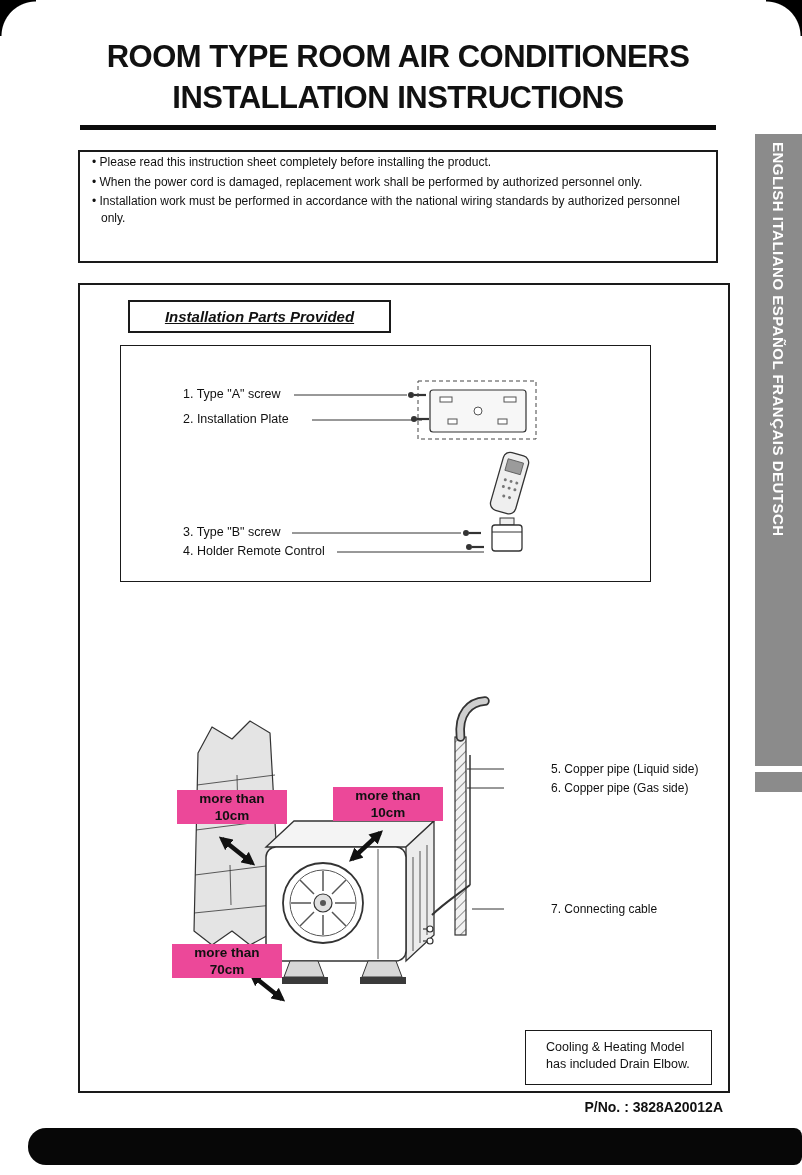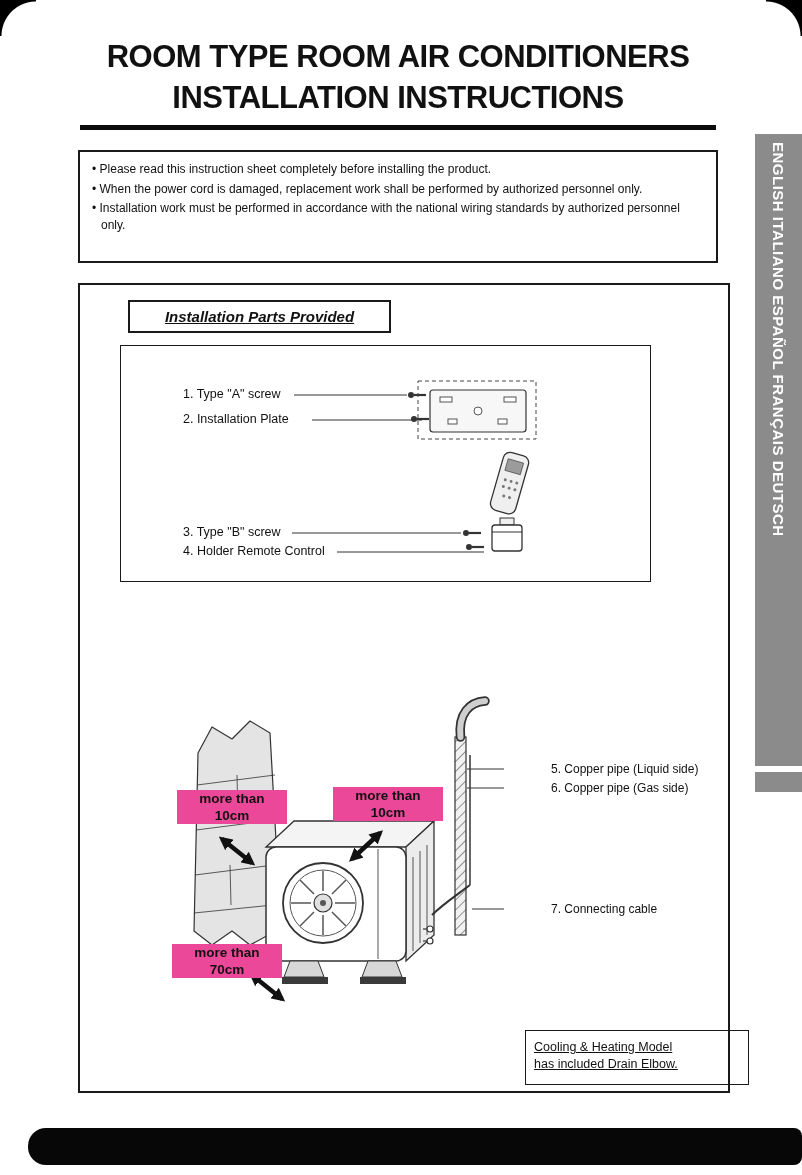--- a/index.html
+++ b/index.html
@@ -19,21 +19,21 @@
     text-align: center; font-weight: bold; font-size: 31px;
     line-height: 41px; letter-spacing: -0.5px;
   }
   .title-rule {
     position: absolute; left: 80px; top: 125px; width: 636px; height: 5px;
     background: #0c0c0c;
   }
 
   .notice-box {
     position: absolute; left: 78px; top: 150px; width: 640px; height: 113px;
-    border: 2px solid #1a1a1a; padding: 9px 10px 0 12px;
+    border: 2px solid #1a1a1a; padding: 2px 10px 0 12px;
     font-size: 12px; line-height: 16.5px;
   }
   .notice-box p { margin: 0 0 3px 0; padding-left: 9px; text-indent: -9px; }
 
   .main-box {
     position: absolute; left: 78px; top: 283px; width: 652px; height: 810px;
     border: 2px solid #1a1a1a;
   }
   .heading-box {
     position: absolute; left: 48px; top: 15px; width: 263px; height: 33px;
@@ -48,23 +48,23 @@
   .diagram-svg { position: absolute; left: 0; top: 0; z-index: 2; pointer-events: none; }
 
   .part-label { position: absolute; font-size: 12.5px; z-index: 3; white-space: nowrap; }
   .clearance {
     position: absolute; z-index: 3; font-weight: bold; font-size: 13.5px;
     line-height: 17px; text-align: center; white-space: pre-line;
     width: 110px; background: #ec4899;
   }
   .callout { position: absolute; z-index: 3; font-size: 12px; white-space: nowrap; margin-left: 44px; }
   .note-box {
-    position: absolute; left: 445px; top: 745px; width: 224px; height: 55px;
-    border: 1.5px solid #1a1a1a; padding: 8px 8px;
-    font-size: 12.5px; line-height: 17px; white-space: pre-line; z-index: 3; text-decoration: underline;
+    position: absolute; left: 445px; top: 745px; width: 187px; height: 55px;
+    border: 1.5px solid #1a1a1a; padding: 8px 20px;
+    font-size: 12.5px; line-height: 17px; white-space: pre-line; z-index: 3;
   }
   .pno {
     position: absolute; left: 78px; top: 1099px; width: 645px;
     text-align: right; font-size: 14px; font-weight: bold;
   }
 
   .lang-tab {
     position: absolute; left: 755px; top: 134px; width: 47px; height: 632px;
     background: #8b8b8b; display: flex; justify-content: center; z-index: 4;
   }
@@ -244,20 +244,21 @@
 70cm</div>
 
     <div class="callout" style="left:427px; top:477px;">5. Copper pipe (Liquid side)</div>
     <div class="callout" style="left:427px; top:496px;">6. Copper pipe (Gas side)</div>
     <div class="callout" style="left:427px; top:617px;">7. Connecting cable</div>
 
     <div class="note-box">Cooling &amp; Heating Model
 has included Drain Elbow.</div>
   </div>
 
+  <div class="pno">P/No. : 3828A20012A</div>
 
   <div class="lang-tab">
     <span class="lang-text">ENGLISH ITALIANO ESPAÑOL FRANÇAIS DEUTSCH</span>
   </div>
   <div class="lang-tab-small"></div>
 
   <div class="corner tl"></div>
   <div class="corner tr"></div>
   <div class="bottom-band"></div>
 </div>

